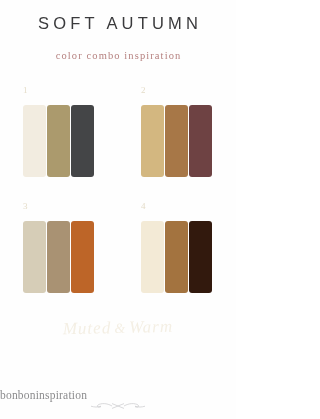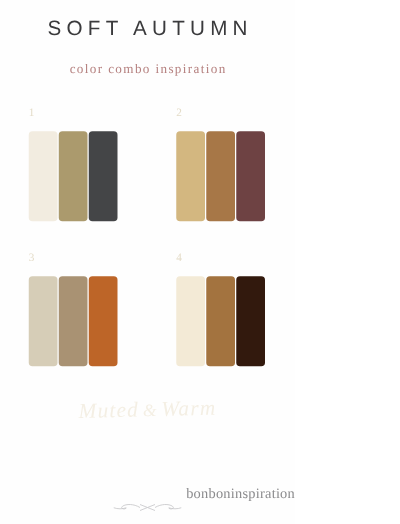--- a/index.html
+++ b/index.html
@@ -113,21 +113,21 @@
     font-size: 14px;
     padding: 0 3px;
   }
 
   
   .footer {
     position: absolute;
     bottom: 9px;
     left: 0;
     right: 0;
-    text-align: right;
+    text-align: left;
   }
   .brand {
     font-family: "Liberation Serif", serif;
     font-size: 11.5px;
     letter-spacing: 0.2px;
     color: #8b8b8d;
     white-space: nowrap;
   }
   .flourish {
     display: block;

